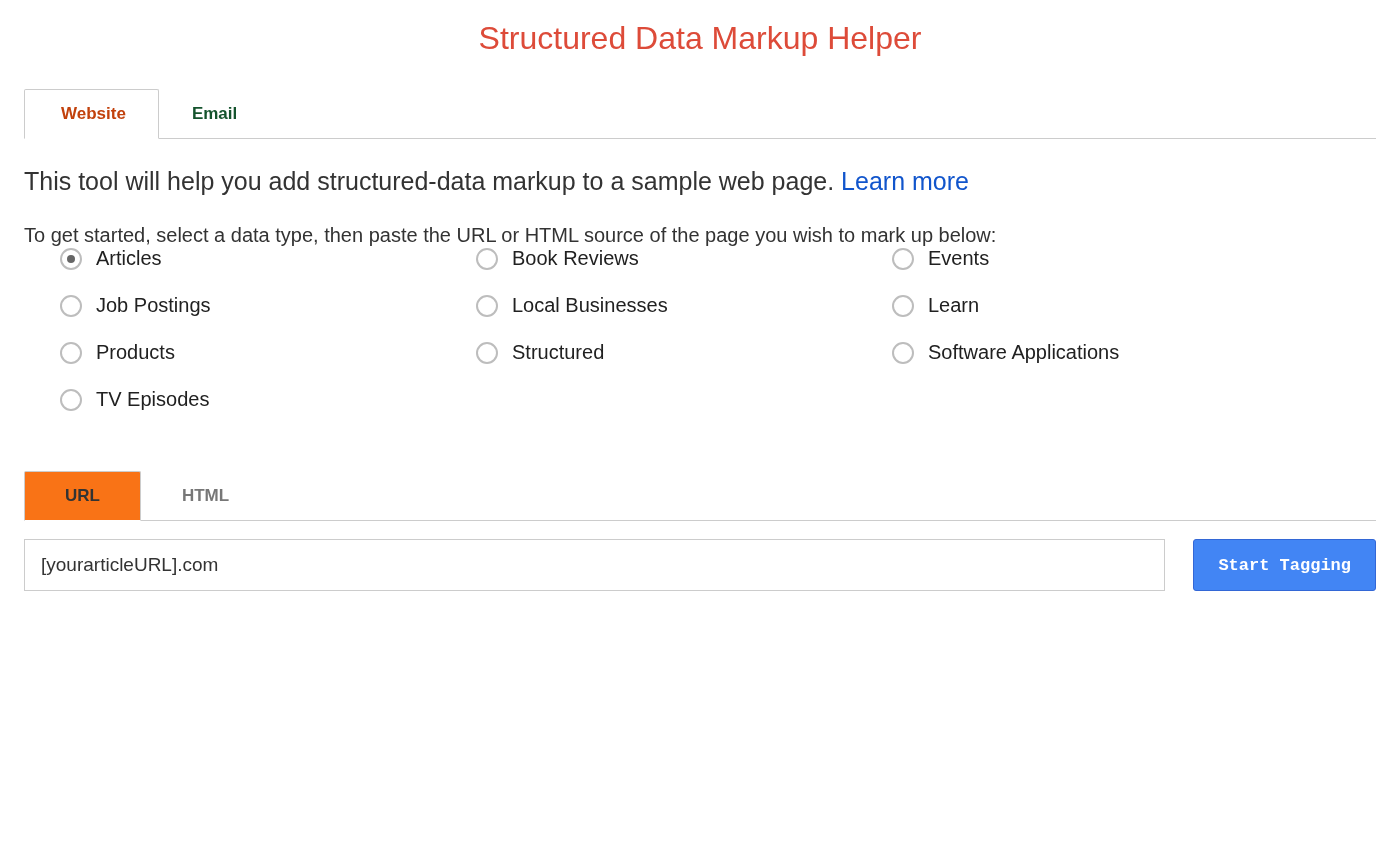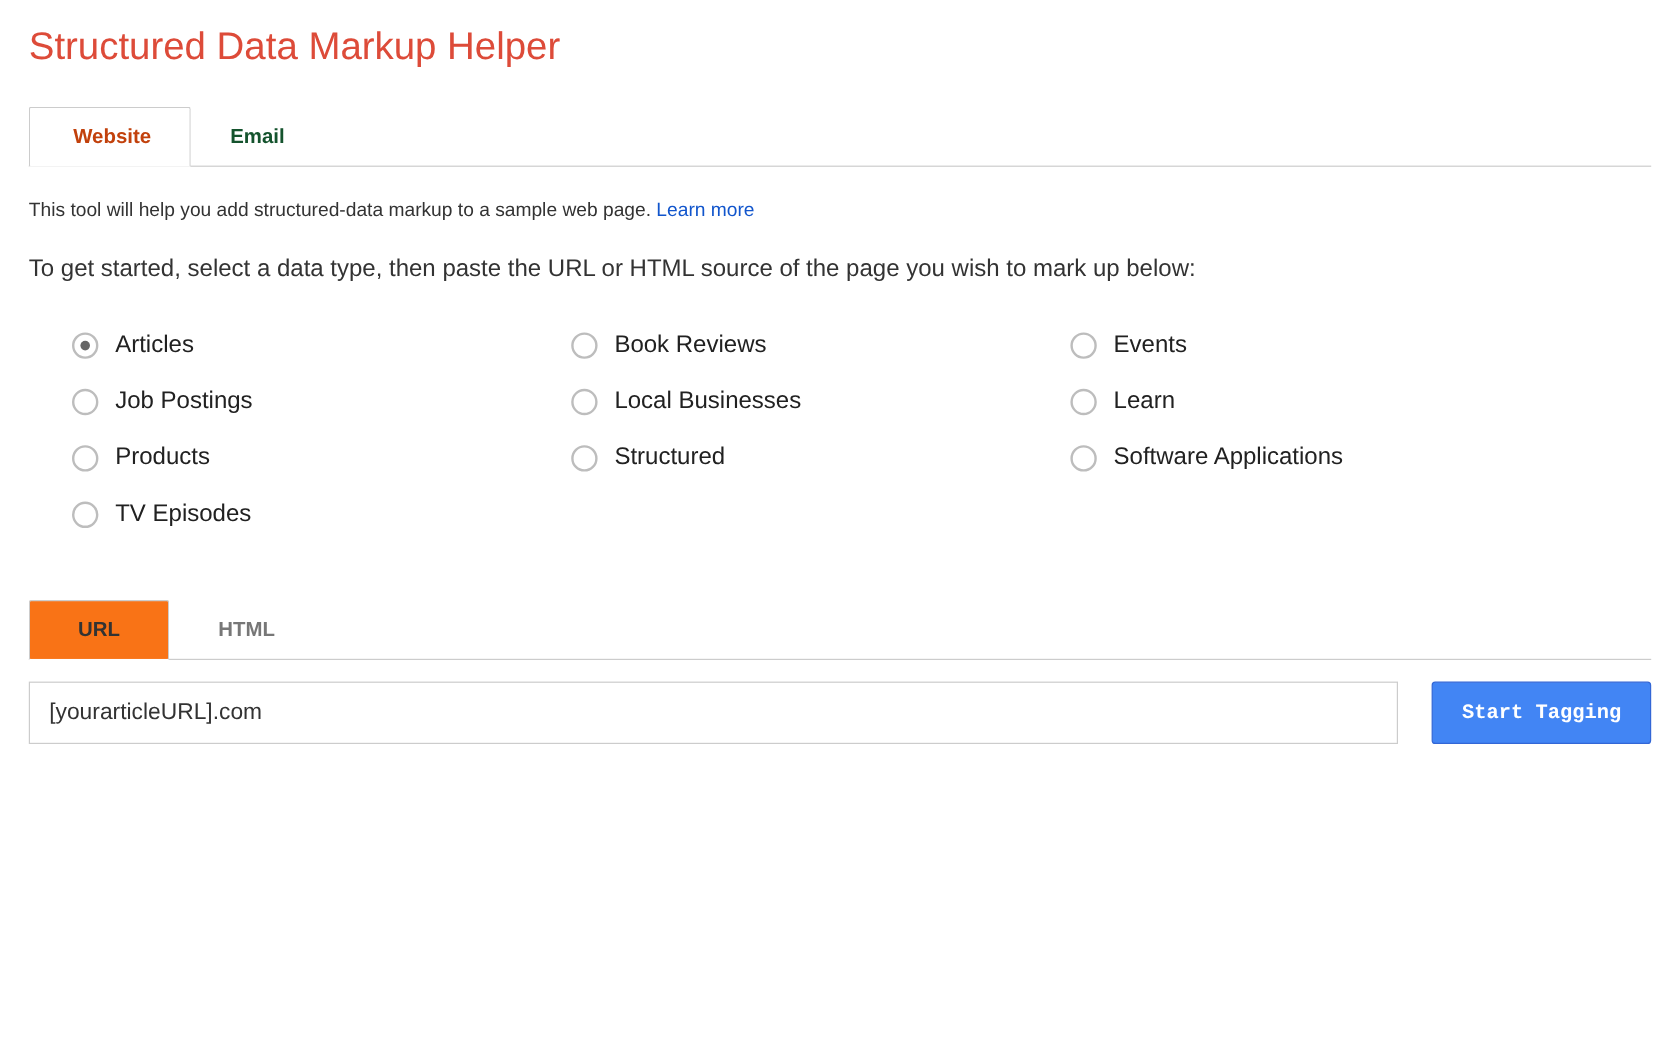--- a/index.html
+++ b/index.html
@@ -11,20 +11,21 @@
       font-family: Arial, Helvetica, sans-serif;
       background: #fff;
       padding: 20px 24px;
       color: #212121;
     }
     .page-title {
       font-size: 32px;
       color: #dd4b39;
       font-weight: 400;
       margin-bottom: 32px;
+      text-align: center;
     }
     .tabs {
       display: flex;
       border-bottom: 1px solid #ccc;
       margin-bottom: 28px;
     }
     .tab {
       padding: 14px 32px;
       font-size: 17px;
       font-weight: bold;
@@ -37,33 +38,32 @@
     .tab.active {
       color: #c2410c;
       border: 1px solid #ccc;
       border-bottom: 1px solid #fff;
       background: #fff;
       margin-bottom: -1px;
       border-radius: 2px 2px 0 0;
       padding-left: 36px;
     }
     .intro-text {
-      font-size: 16px;
+      font-size: 25px;
       color: #333;
       margin-bottom: 28px;
     }
     .intro-text a {
       color: #1155cc;
       text-decoration: none;
       cursor: pointer;
     }
     .subtext {
       font-size: 20px;
       color: #333;
-      margin-bottom: 40px;
     }
     .radio-grid {
       display: grid;
       grid-template-columns: repeat(3, 1fr);
       row-gap: 44px;
       column-gap: 20px;
       padding-left: 36px;
       margin-bottom: 60px;
       max-width: 1260px;
       gap: 24px;

